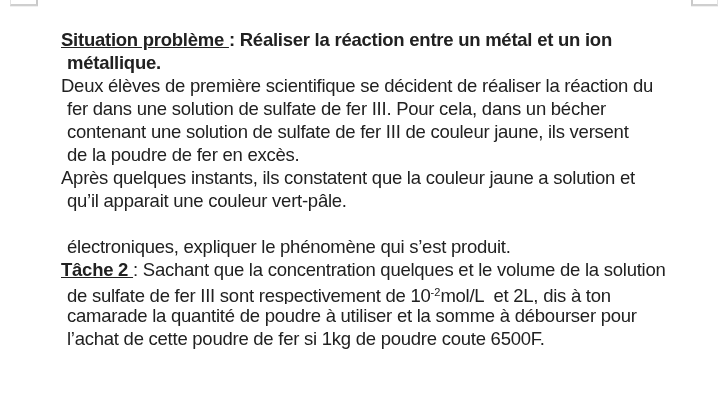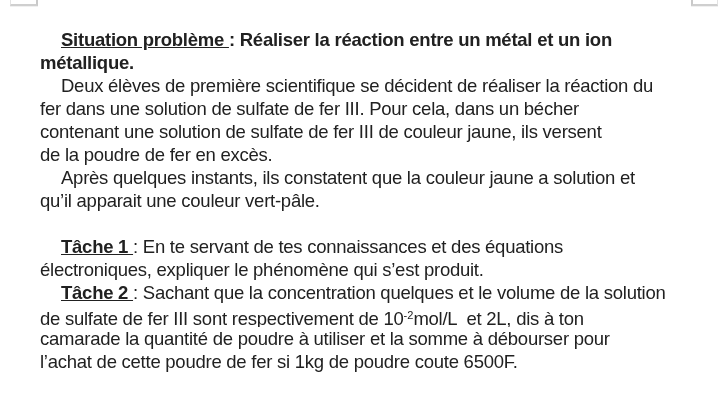--- a/index.html
+++ b/index.html
@@ -50,21 +50,21 @@
   .line {
     height: 23px;
     line-height: 23px;
     font-size: 18.5px;
     letter-spacing: -0.25px;
     white-space: pre;
     overflow: hidden;
   }
   .line span { white-space: pre; }
   .first { padding-left: 34px; margin-left: 27px; }
-  .hang  { padding-left: 40px; }
+  .hang  { padding-left: 67px; }
   .b { font-weight: 700; }
   .u { text-decoration: underline; }
   .sup {
     font-size: 11px;
     vertical-align: 6px;
     letter-spacing: 0;
   }
 </style>
 </head>
 <body>
@@ -85,21 +85,20 @@
   <div class="line hang"><span>contenant une solution de sulfate de fer III de couleur jaune, ils versent</span></div>
 
   <div class="line hang"><span>de la poudre de fer en excès.</span></div>
 
   <div class="line first"><span>Après quelques instants, ils constatent que la couleur jaune a solution et</span></div>
 
   <div class="line hang"><span>qu’il apparait une couleur vert-pâle.</span></div>
 
   <div class="line first"></div>
 
-  <div class="line first"><span class="b u">Tâche 1 </span><span>: En te servant de tes connaissances et des équations</span></div>
 
   <div class="line hang"><span>électroniques, expliquer le phénomène qui s’est produit.</span></div>
 
   <div class="line first"><span class="b u">Tâche 2 </span><span>: Sachant que la concentration quelques et le volume de la solution</span></div>
 
   <div class="line hang"><span>de sulfate de fer III sont respectivement de 10</span><span class="sup">-2</span><span>mol/L  et 2L, dis à ton</span></div>
 
   <div class="line hang"><span>camarade la quantité de poudre à utiliser et la somme à débourser pour</span></div>
 
   <div class="line hang"><span>l’achat de cette poudre de fer si 1kg de poudre coute 6500F.</span></div>

